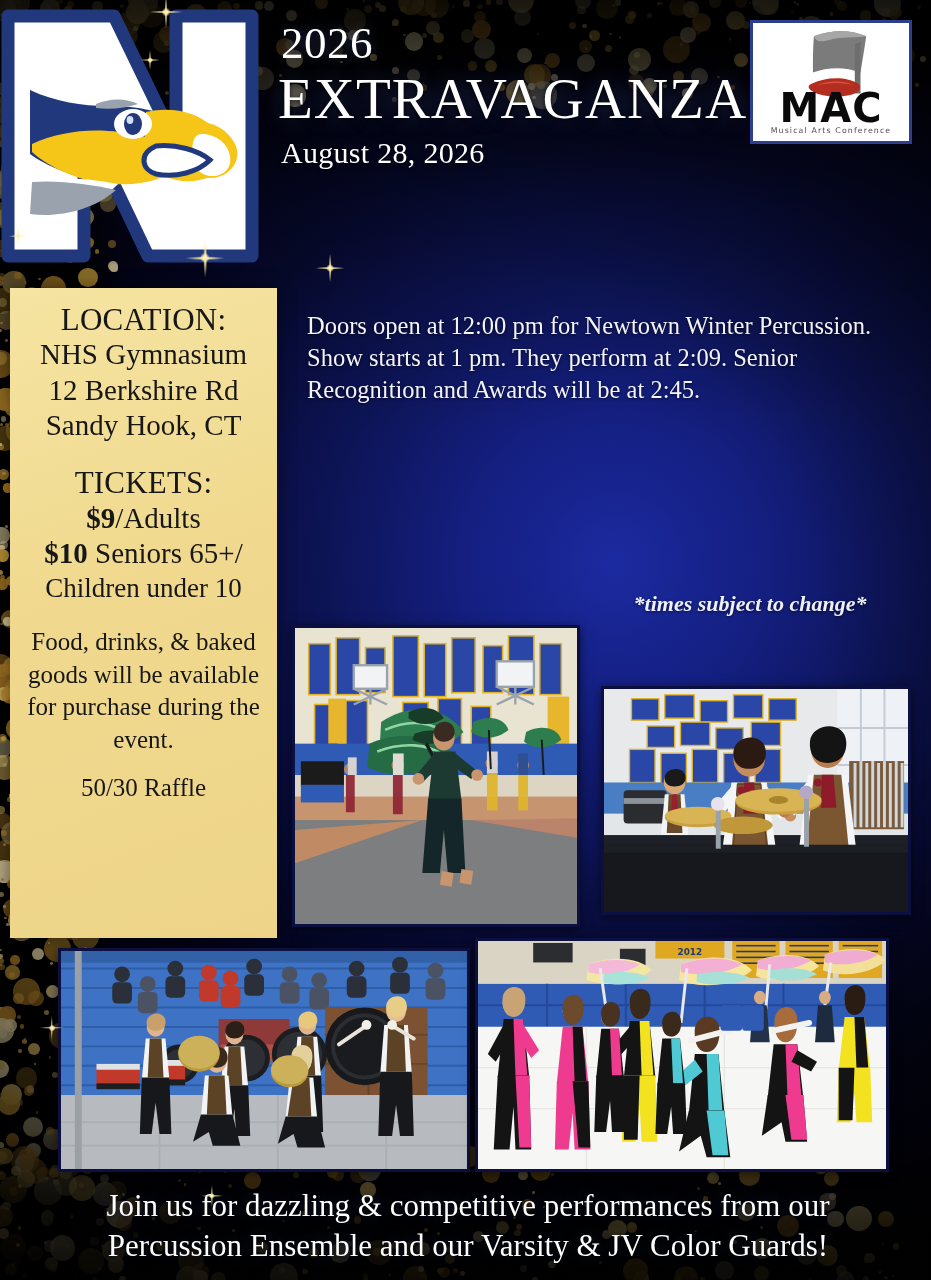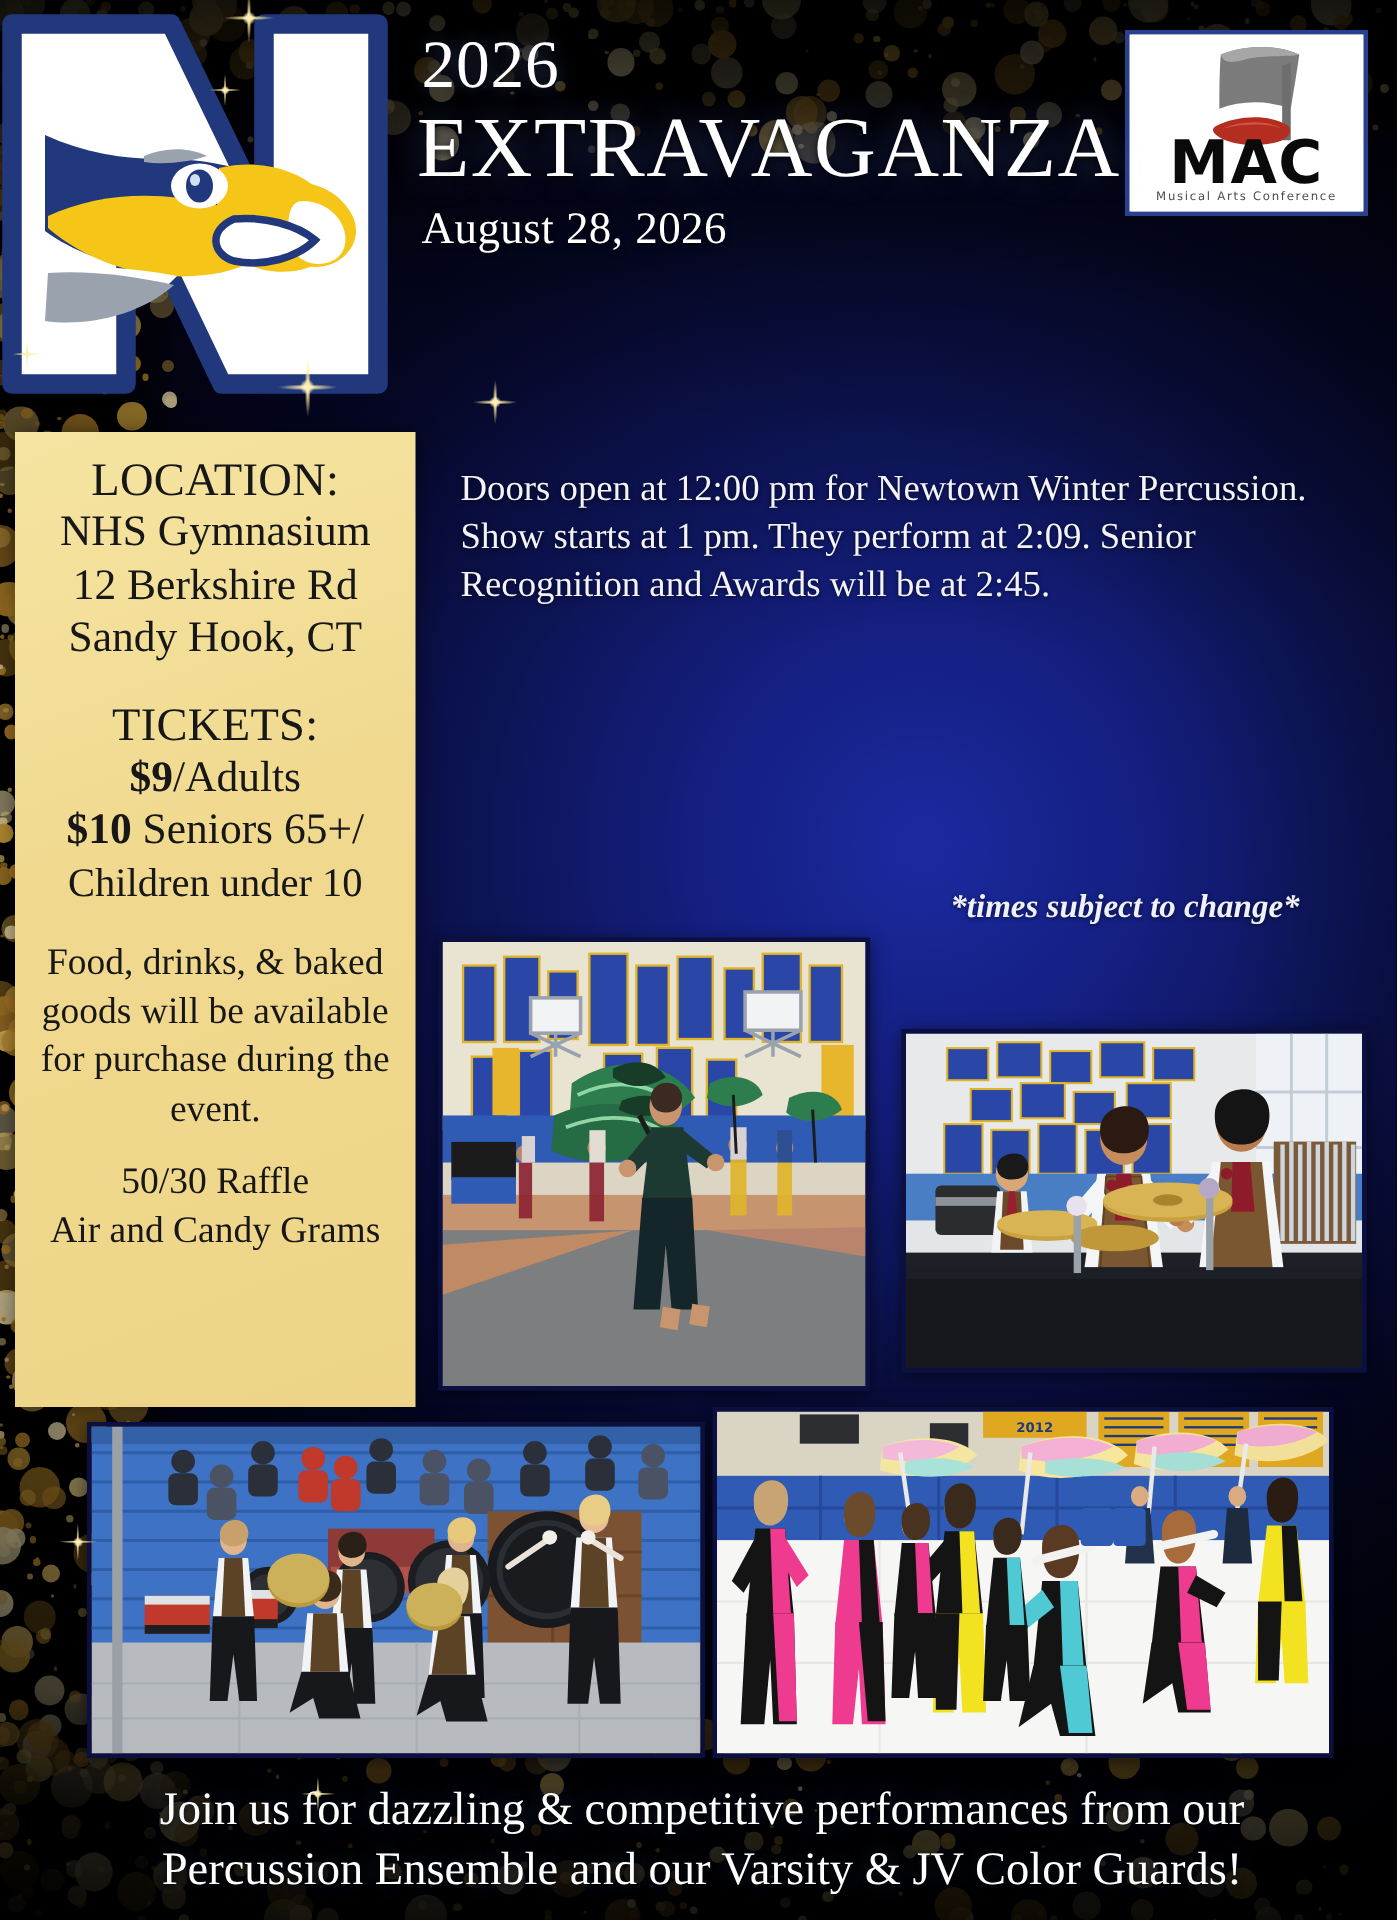--- a/index.html
+++ b/index.html
@@ -1047,21 +1047,20 @@
     </div>
     <div class="ln sm">Children under 10</div>
 
     <div class="gap"></div>
 
     <div class="body">Food, drinks, &amp; baked goods will be available for purchase during the event.</div>
 
     <div class="gap-s"></div>
 
     <div class="body">50/30 Raffle</div>
-    <div class="body">Air and Candy Grams</div>
   </div>
 
   <div id="schedule">
     <p>Doors open at 12:00 pm for Newtown Winter Percussion. Show starts at 1 pm. They perform at 2:09. Senior Recognition and Awards will be at 2:45.</p>
   </div>
   <div id="note">*times subject to change*</div>
 
   <div class="photo" id="photo-guard-green">
     <svg viewBox="0 0 288 302" xmlns="http://www.w3.org/2000/svg" preserveAspectRatio="none">
       <rect width="288" height="302" fill="#dfd9c8"></rect>

